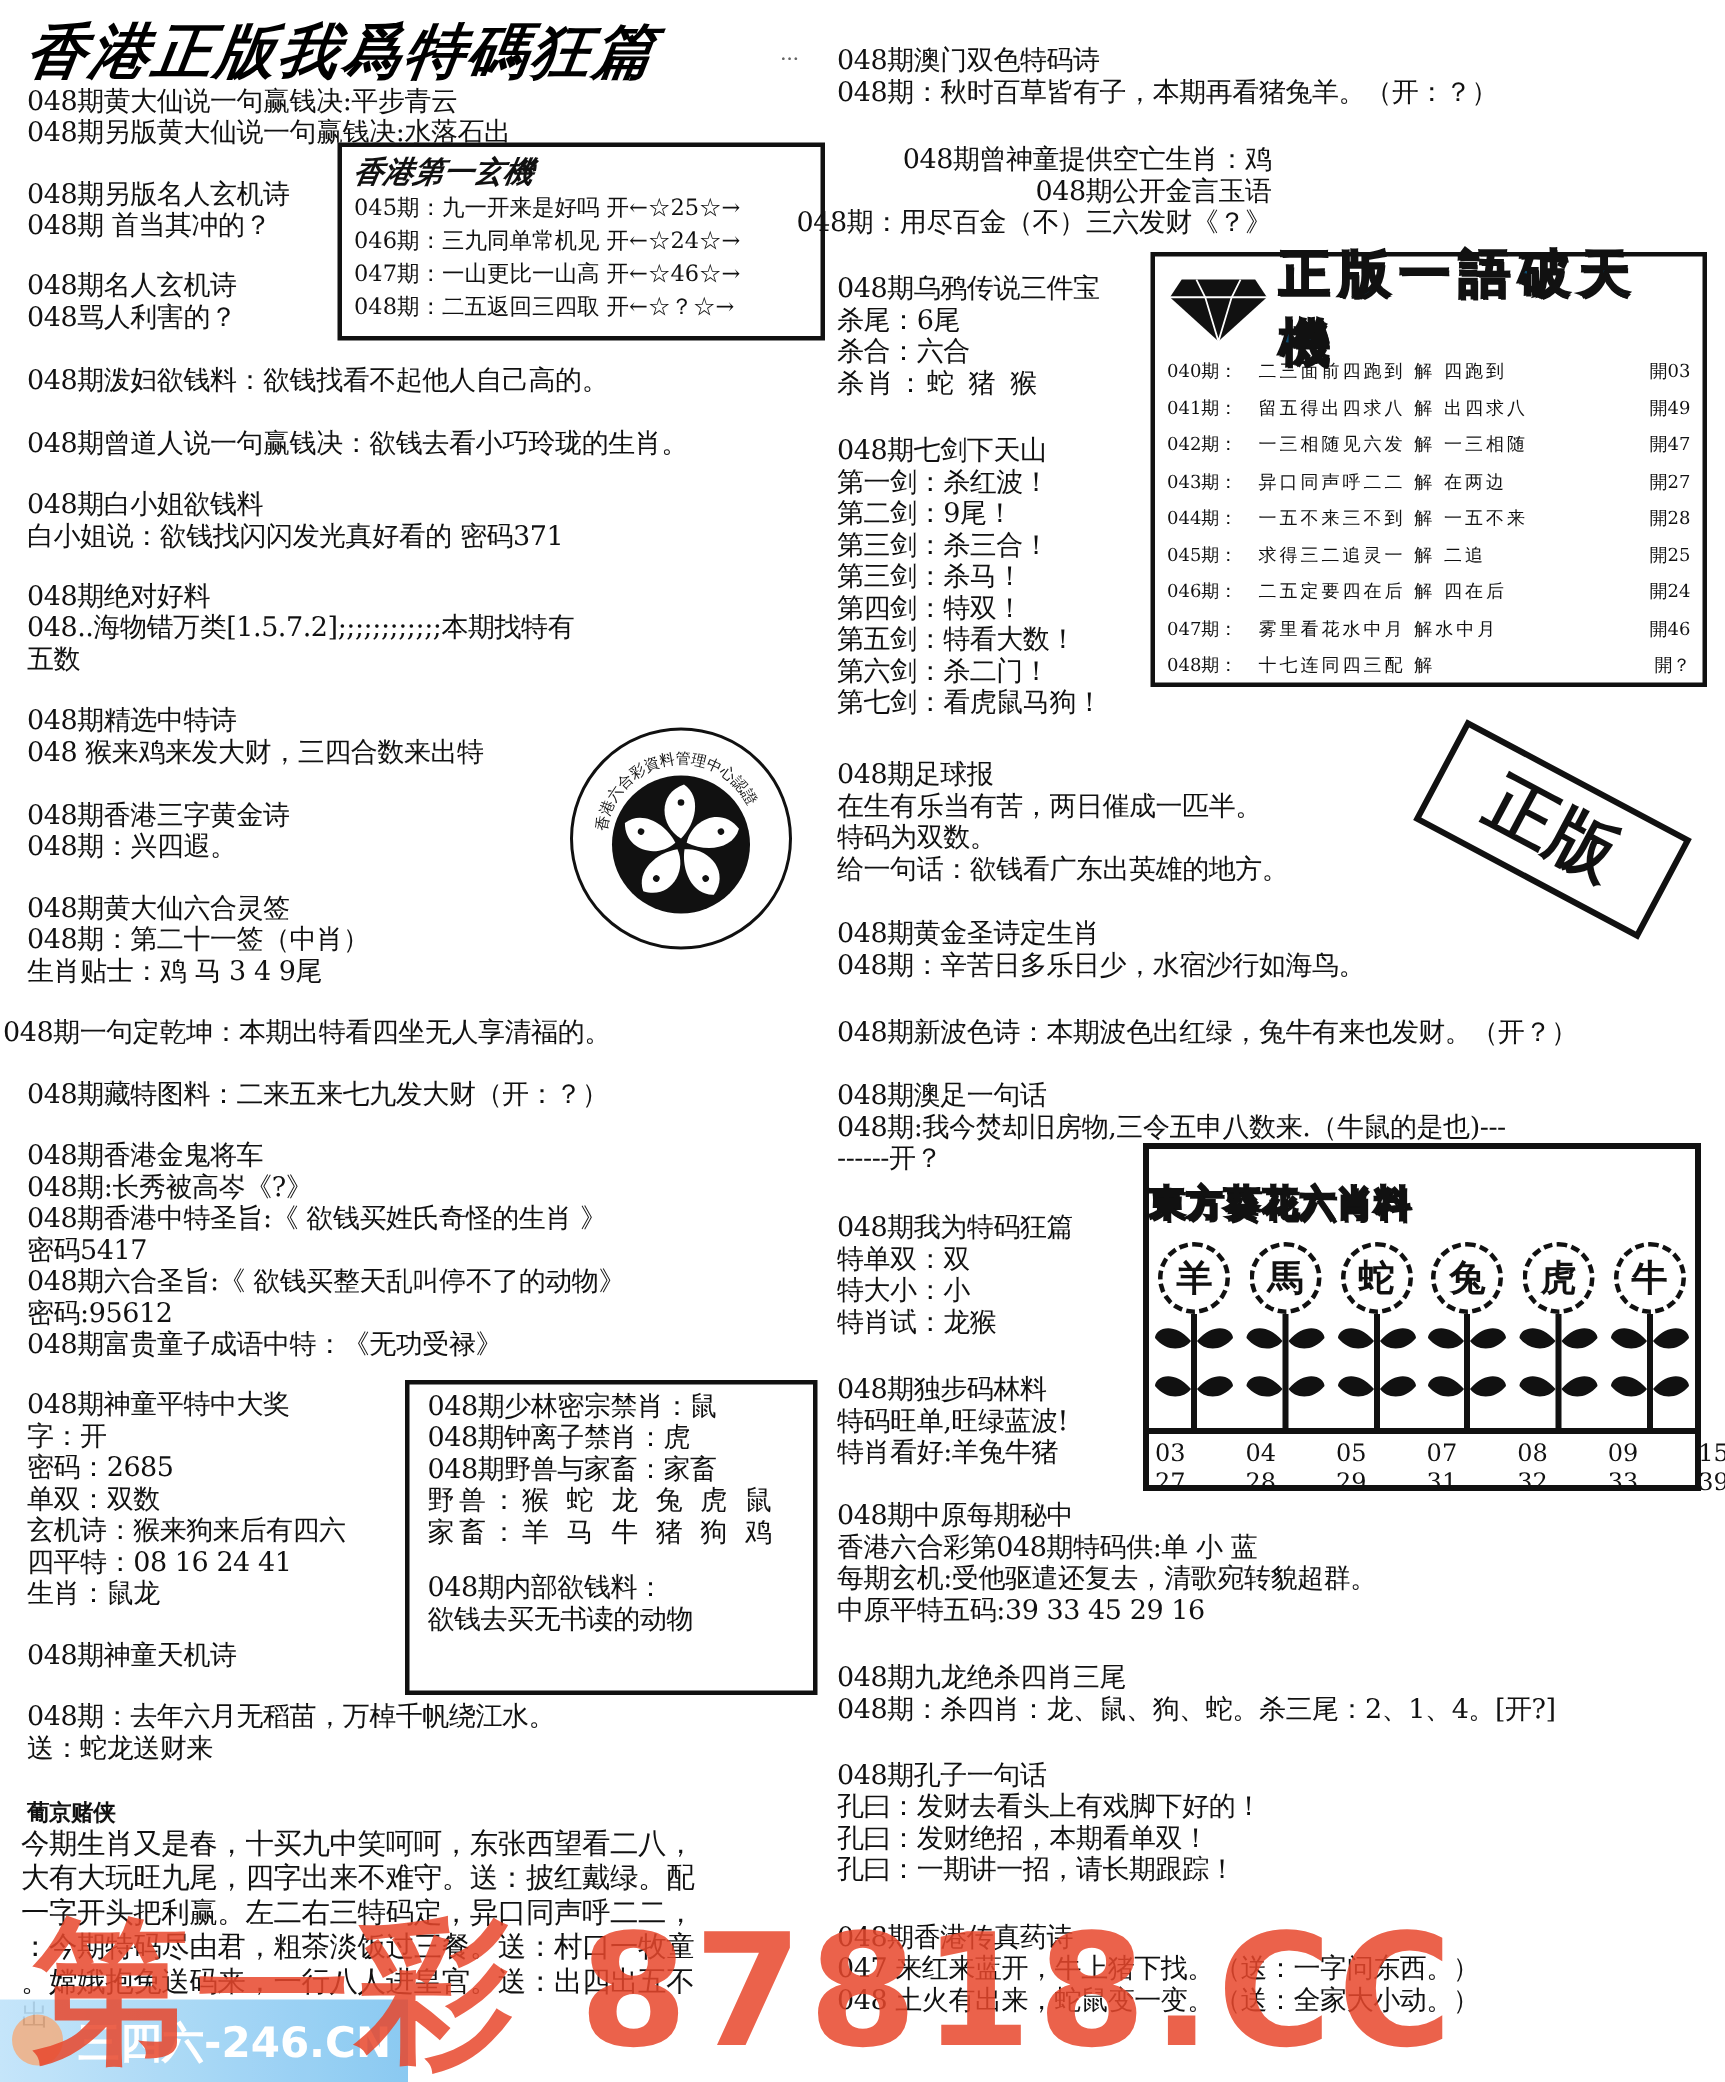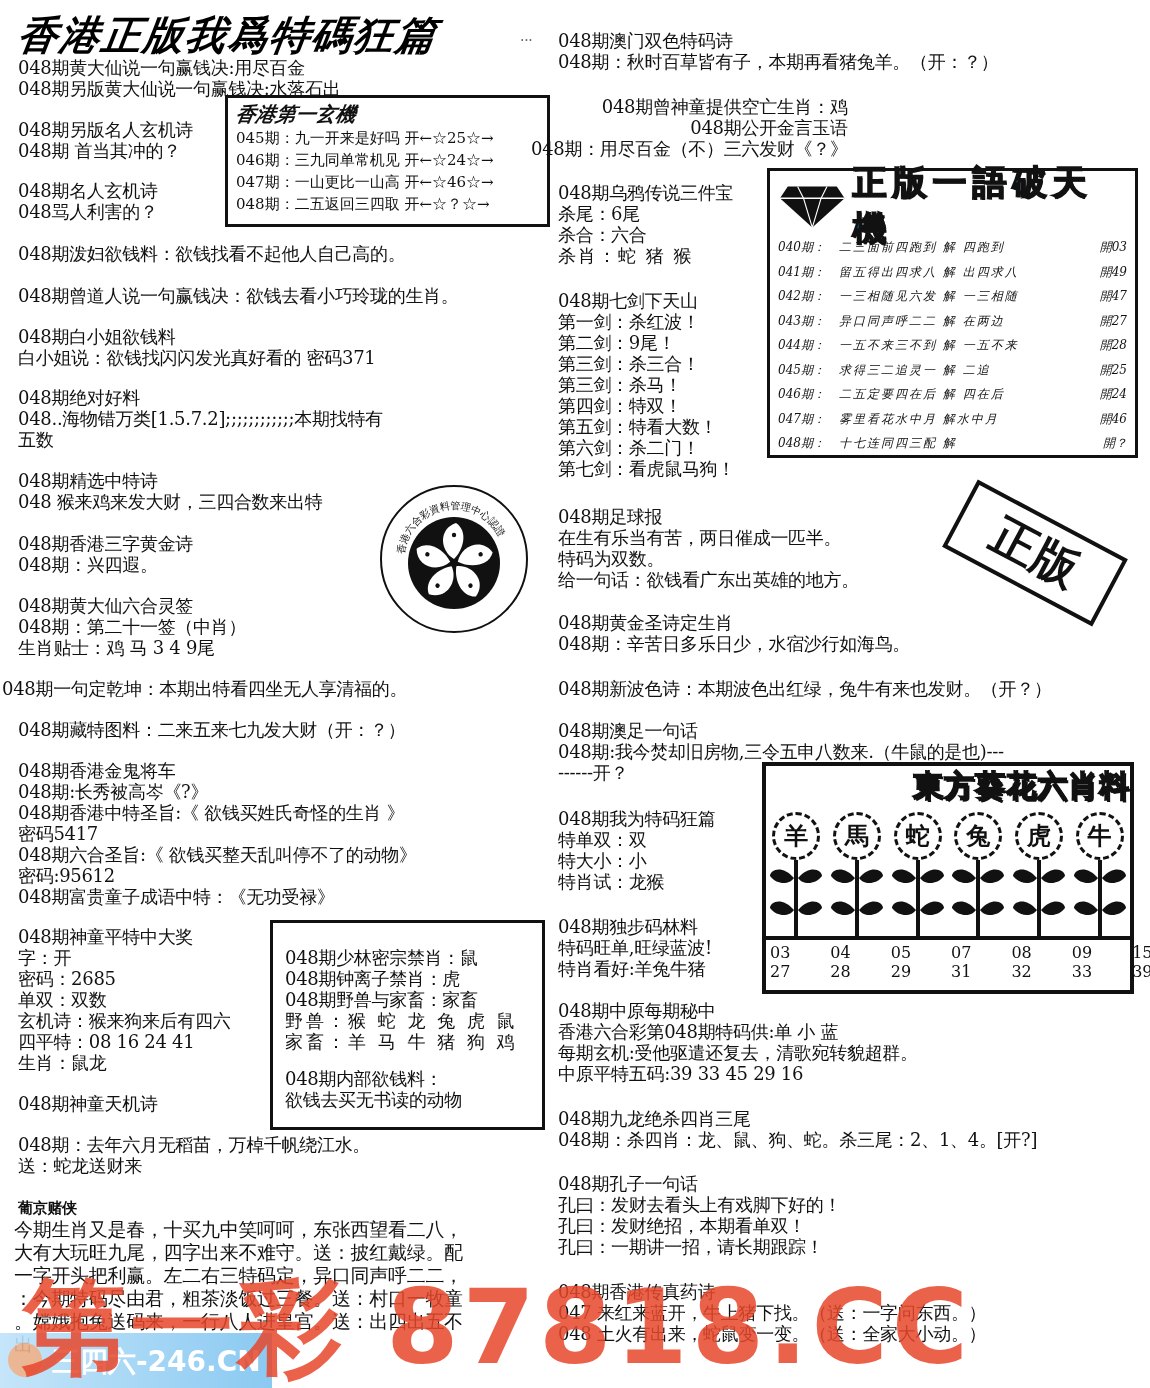--- a/index.html
+++ b/index.html
@@ -9,21 +9,21 @@
   .line { font-size: 18px; line-height: 21px; white-space: nowrap; letter-spacing: -0.3px; }
   .block { position: absolute; }
   .title-main {
     position: absolute; left: 18px; top: 12px; font-family: "DejaVu Sans", sans-serif;
     font-weight: bold; font-style: italic; font-size: 40px; letter-spacing: 2px; line-height: 46px;
     transform: skewX(-8deg); color: #000;
   }
   .box { position: absolute; border: 3px solid #111; background: #fff; }
   .box-title-italic { font-family: "DejaVu Sans", sans-serif; font-weight: bold; font-style: italic; transform: skewX(-10deg); }
   .xuanji-row { font-size: 15px; line-height: 22px; white-space: nowrap; }
-  .yiyu-row { display: flex; font-size: 12px; line-height: 24.5px; white-space: nowrap; font-family: "DejaVu Serif", serif; font-style: italic; }
+  .yiyu-row { display: flex; font-size: 12px; line-height: 24.5px; white-space: nowrap; font-family: "DejaVu Serif", serif; }
   .yiyu-row .c1 { width: 64px; }
   .yiyu-row .c2 { width: 252px; letter-spacing: 2px; }
   .yiyu-row .c3 { width: 50px; text-align: right; }
   .emblem { position: absolute; border-radius: 50%; }
   .stamp { position: absolute; border: 4px solid #111; transform: rotate(28deg); font-family: "DejaVu Sans", sans-serif; font-weight: bold; }
   .sun-grid { display: flex; justify-content: space-around; }
   .sun { width: 56px; display: flex; flex-direction: column; align-items: center; }
   .sun-head { width: 48px; height: 48px; border-radius: 50%; border: 3px dashed #111; display: flex; align-items: center; justify-content: center; font-family: "DejaVu Sans", sans-serif; font-weight: bold; font-size: 24px; }
   .numgrid { display: grid; grid-template-columns: repeat(12, 1fr); font-size: 16px; line-height: 19px; text-align: center; gap: 40px; }
   .watermark {
@@ -31,21 +31,21 @@
     white-space: nowrap; pointer-events: none;
   }
 </style>
 </head>
 <body>
 
 <div class="title-main">香港正版我爲特碼狂篇</div>
 <div class="abs line" style="left:520px;top:30px;font-size:14px;color:#666;">···</div>
 
 <div class="block" style="left:18px;top:57px;">
-  <div class="line">048期黄大仙说一句赢钱决:用尽百金</div>
+  <div class="line">048期黄大仙说一句赢钱决:平步青云</div>
   <div class="line">048期另版黄大仙说一句赢钱决:水落石出</div>
 </div>
 <div class="block" style="left:18px;top:119px;">
   <div class="line">048期另版名人玄机诗</div>
   <div class="line">048期  首当其冲的？</div>
 </div>
 <div class="block" style="left:18px;top:180px;">
   <div class="line">048期名人玄机诗</div>
   <div class="line">048骂人利害的？</div>
 </div>
@@ -142,21 +142,21 @@
 <div class="block" style="left:18px;top:926px;">
   <div class="line">048期神童平特中大奖</div>
   <div class="line">字：开</div>
   <div class="line">密码：2685</div>
   <div class="line">单双：双数</div>
   <div class="line">玄机诗：猴来狗来后有四六</div>
   <div class="line">四平特：08 16 24 41</div>
   <div class="line">生肖：鼠龙</div>
 </div>
 
-<div class="box" style="left:270px;top:920px;width:275px;height:210px;padding:24px 12px;">
+<div class="box" style="left:270px;top:920px;width:275px;height:210px;padding:4px 12px;">
   <div class="line">048期少林密宗禁肖：鼠</div>
   <div class="line">048期钟离子禁肖：虎</div>
   <div class="line">048期野兽与家畜：家畜</div>
   <div class="line" style="letter-spacing:3px;">野兽：猴 蛇 龙 兔 虎 鼠</div>
   <div class="line" style="letter-spacing:3px;">家畜：羊 马 牛 猪 狗 鸡</div>
   <div class="line" style="height:16px;"></div>
   <div class="line">048期内部欲钱料：</div>
   <div class="line">欲钱去买无书读的动物</div>
 </div>
 
@@ -285,21 +285,21 @@
   <div class="line">特大小：小</div>
   <div class="line">特肖试：龙猴</div>
 </div>
 <div class="block" style="left:558px;top:916px;">
   <div class="line">048期独步码林料</div>
   <div class="line">特码旺单,旺绿蓝波!</div>
   <div class="line">特肖看好:羊兔牛猪</div>
 </div>
 
 <div class="box" style="left:762px;top:762px;width:372px;height:232px;border-width:4px;">
-  <div style="text-align:right;font-family:'DejaVu Sans',sans-serif;font-weight:bold;font-size:30px;line-height:40px;letter-spacing:1px;color:#fff;-webkit-text-stroke:1.5px #111;text-shadow:2px 2px 0 #111;margin-top:0;">東方葵花六肖料</div>
+  <div style="text-align:left;font-family:'DejaVu Sans',sans-serif;font-weight:bold;font-size:24px;line-height:40px;letter-spacing:1px;color:#fff;-webkit-text-stroke:1.5px #111;text-shadow:2px 2px 0 #111;margin-top:16px;">東方葵花六肖料</div>
   <div class="sun-grid" style="margin-top:6px;">
     <div class="sun">
       <div class="sun-head">羊</div>
       <svg width="56" height="76" viewBox="0 0 56 76">
           <rect x="26" y="0" width="4" height="76" fill="#111"></rect>
           <path d="M26 18 C 14 4, 2 10, 2 16 C 10 26, 22 24, 26 18Z M30 18 C 42 4, 54 10, 54 16 C 46 26, 34 24, 30 18Z M26 50 C 14 36, 2 42, 2 48 C 10 58, 22 56, 26 50Z M30 50 C 42 36, 54 42, 54 48 C 46 58, 34 56, 30 50Z" fill="#111"></path>
         </svg>
     </div>
     <div class="sun">
       <div class="sun-head">馬</div>

